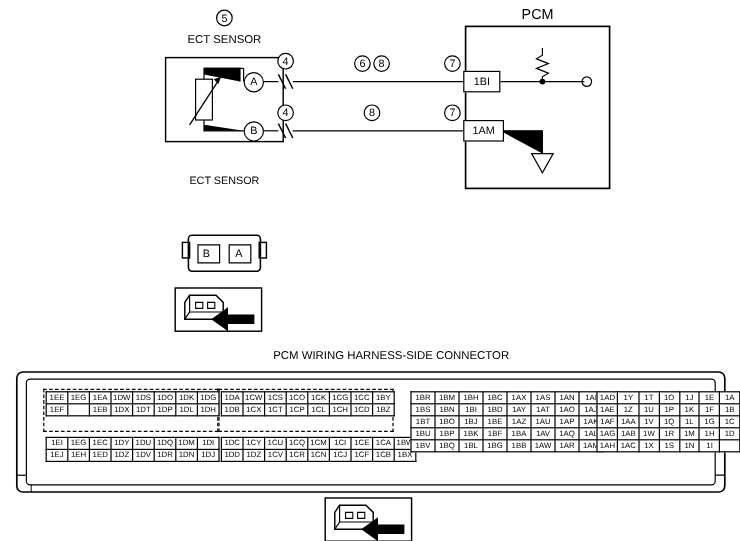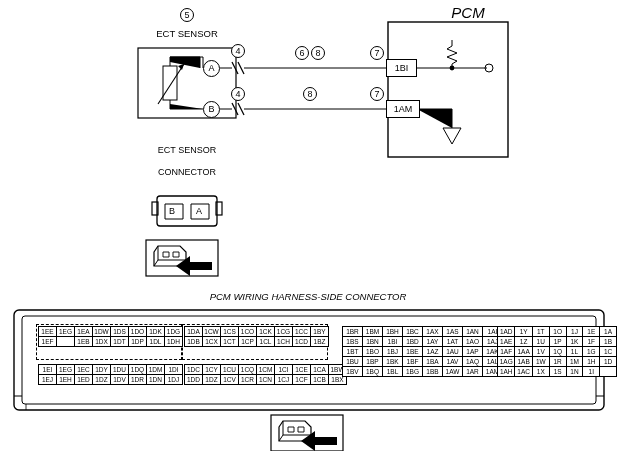--- a/index.html
+++ b/index.html
@@ -132,40 +132,39 @@
     <circle cx="489" cy="68" r="4" fill="none" stroke="#000" stroke-width="1"></circle>
 
     <path d="M417 109 L452 109 L452 128" stroke="#000" stroke-width="1"></path>
 
     <path d="M443 128 L461 128 L452 144 Z" fill="none" stroke="#000" stroke-width="1"></path>
   </svg>
 
   <div class="txt ctr" style="left:126px; top:28px; width:122px; font-size:9.5px;">ECT SENSOR</div>
   <div class="circnum" style="left:180px; top:8px;">5</div>
 
-  <div class="txt ctr" style="left:428px; top:7px; width:80px; font-size:15px;font-style:italic;">PCM</div>
+  <div class="txt ctr" style="left:408px; top:7px; width:80px; font-size:12px;">PCM</div>
 
   <div class="termcirc" style="left:203px; top:60px;">A</div>
   <div class="termcirc" style="left:203px; top:101px;">B</div>
 
   <div class="circnum" style="left:231px; top:44px;">4</div>
   <div class="circnum" style="left:231px; top:87px;">4</div>
 
   <div class="circnum" style="left:295px; top:46px;">6</div>
   <div class="circnum" style="left:311px; top:46px;">8</div>
   <div class="circnum" style="left:303px; top:87px;">8</div>
 
   <div class="circnum" style="left:370px; top:46px;">7</div>
   <div class="circnum" style="left:370px; top:87px;">7</div>
 
   <div class="pinbox" style="left:386px; top:59px; width:31px; height:18px; line-height:16px;">1BI</div>
   <div class="pinbox" style="left:386px; top:100px; width:34px; height:18px; line-height:16px;">1AM</div>
 
   <div class="txt ctr" style="left:125px; top:145px; width:124px; font-size:9px;">ECT SENSOR</div>
-  <div class="txt ctr" style="left:125px; top:167px; width:124px; font-size:9px;">CONNECTOR</div>
 
   <svg width="617" height="451">
     <rect x="157" y="196" width="60" height="30" rx="3" fill="none" stroke="#000" stroke-width="1.3"></rect>
     <rect x="152" y="202" width="6" height="13" fill="none" stroke="#000" stroke-width="1.2"></rect>
     <rect x="216" y="202" width="6" height="13" fill="none" stroke="#000" stroke-width="1.2"></rect>
     <path d="M165 204 L183 204 L183 219 L165 219 Z" fill="none" stroke="#000" stroke-width="1"></path>
     <path d="M191 204 L209 204 L209 219 L191 219 Z" fill="none" stroke="#000" stroke-width="1"></path>
   </svg>
   <div class="txt" style="left:169px; top:206px; font-size:9px;">B</div>
   <div class="txt" style="left:196px; top:206px; font-size:9px;">A</div>
@@ -173,21 +172,21 @@
   <svg width="617" height="451">
     <rect x="146" y="240" width="72" height="36" fill="none" stroke="#000" stroke-width="1.2"></rect>
     <path d="M154 252 L158 246 L180 246 L186 252 L186 266 L154 266 Z" fill="none" stroke="#000" stroke-width="1.2"></path>
     <path d="M158 246 L158 260 L154 266" fill="none" stroke="#000" stroke-width="1"></path>
     <path d="M158 260 L186 260" fill="none" stroke="#000" stroke-width="1"></path>
     <path d="M163 252 L169 252 L169 257 L163 257 Z" fill="none" stroke="#000" stroke-width="0.9"></path>
     <path d="M173 252 L179 252 L179 257 L173 257 Z" fill="none" stroke="#000" stroke-width="0.9"></path>
     <path d="M212 262 L190 262 L190 256 L176 266 L190 276 L190 270 L212 270 Z" fill="#000"></path>
   </svg>
 
-  <div class="txt ctr" style="left:178px; top:291px; width:260px; font-size:9.5px;font-style:italic;">PCM WIRING HARNESS-SIDE CONNECTOR</div>
+  <div class="txt ctr" style="left:196px; top:291px; width:260px; font-size:9.5px;">PCM WIRING HARNESS-SIDE CONNECTOR</div>
 
   <svg width="617" height="451">
     <rect x="14" y="310" width="590" height="100" rx="5" fill="none" stroke="#000" stroke-width="1.4"></rect>
     <rect x="22" y="316" width="574" height="88" rx="3" fill="none" stroke="#000" stroke-width="1"></rect>
     <path d="M14 396 L22 396" stroke="#000" stroke-width="1"></path>
     <path d="M596 396 L604 396" stroke="#000" stroke-width="1"></path>
     <path d="M26 404 L26 410" stroke="#000" stroke-width="0.8"></path>
   </svg>
 
   <div class="dashbox" style="left:36px; top:324px; width:146px; height:36px;"></div>

